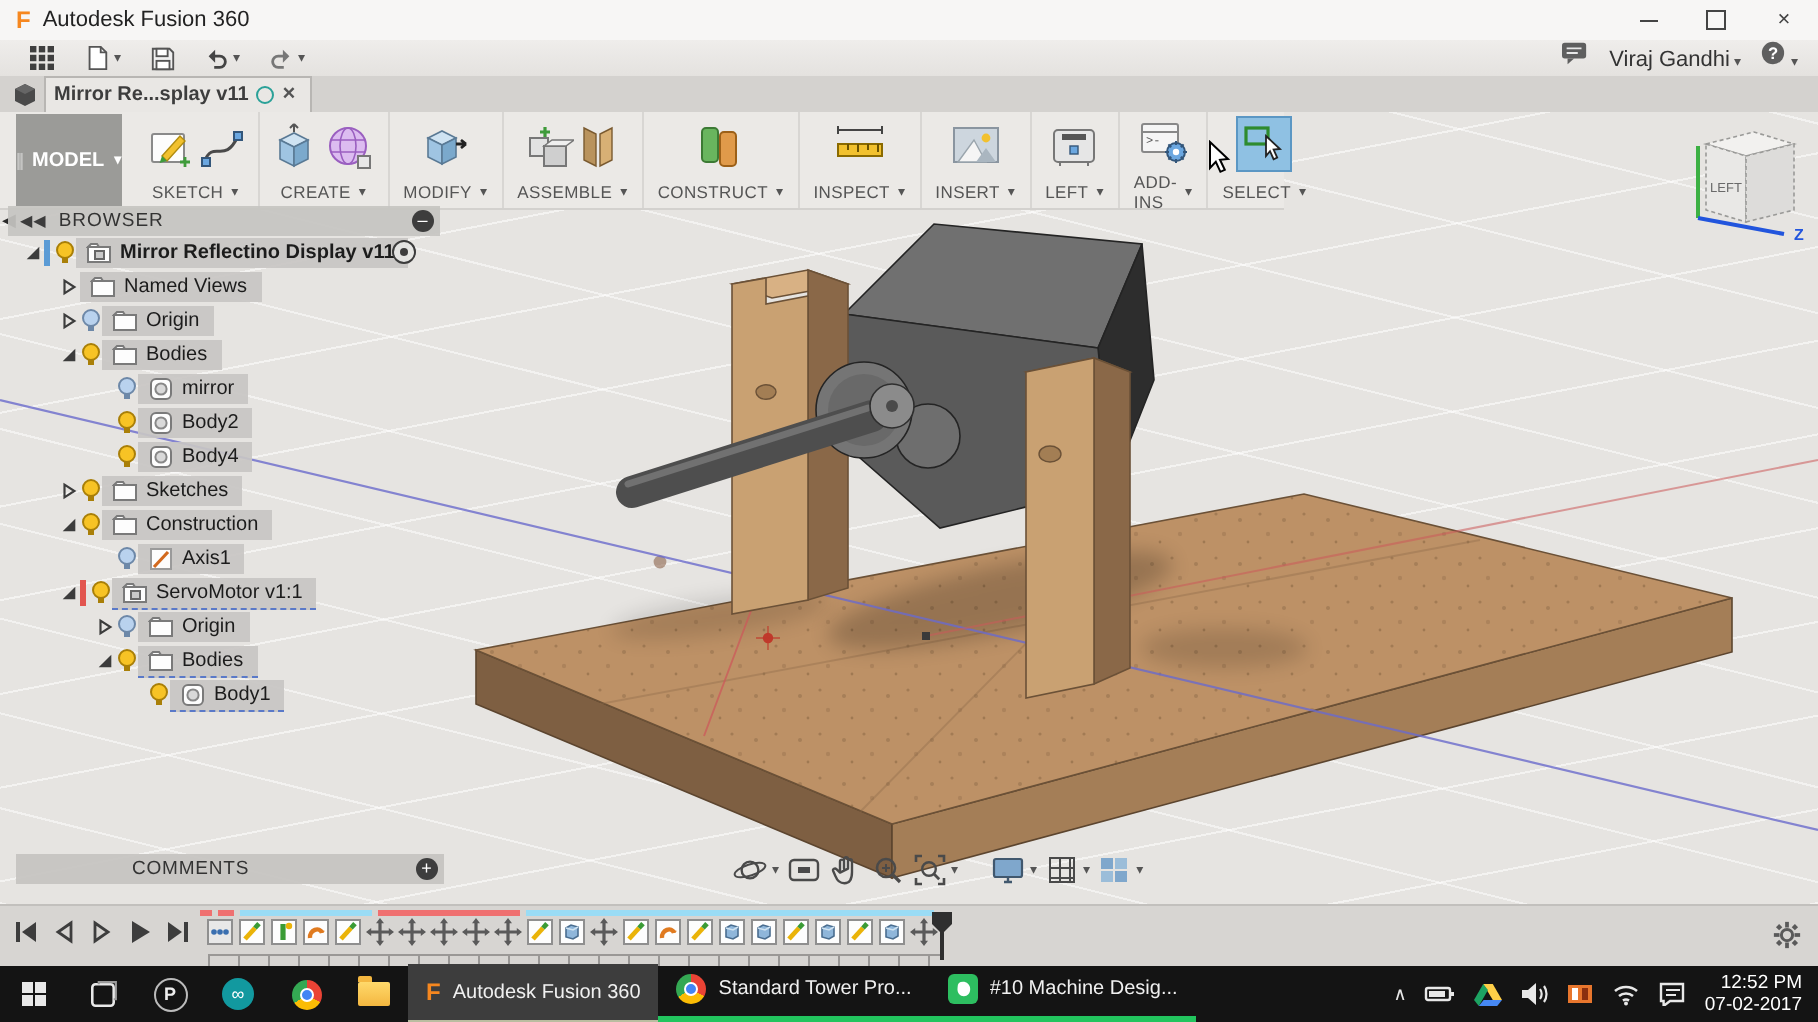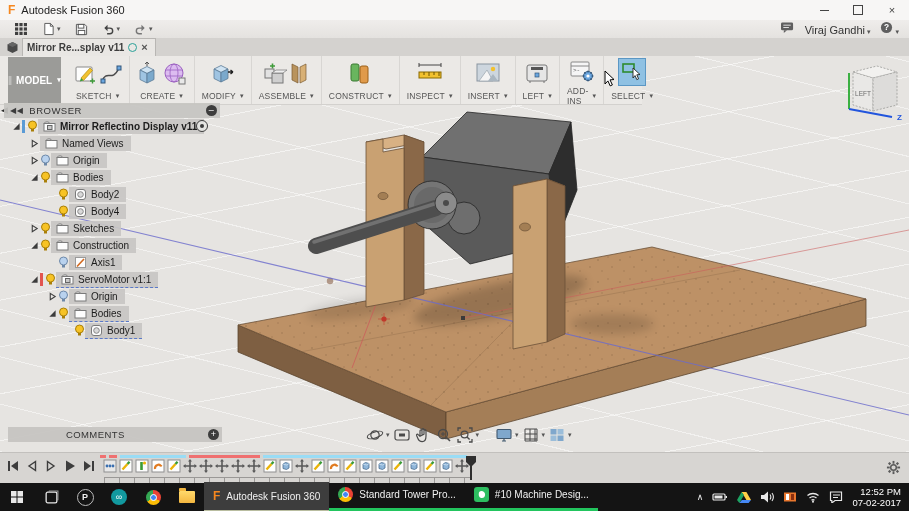--- a/index.html
+++ b/index.html
@@ -717,20 +717,31 @@
           <use href="#bulb-on"></use>
         </svg>
       <div class="chip">
           <svg class="ticon">
             <use href="#sym-folder"></use>
           </svg>
           <span class="lbl">Bodies</span>
         </div>
     </div>
 
+    <div class="brow" style="padding-left:54px">
+      <svg class="bulb">
+          <use href="#bulb-off"></use>
+        </svg>
+      <div class="chip">
+          <svg class="ticon">
+            <use href="#sym-cube"></use>
+          </svg>
+          <span class="lbl">mirror</span>
+        </div>
+    </div>
 
     <div class="brow" style="padding-left:54px">
       <svg class="bulb">
           <use href="#bulb-on"></use>
         </svg>
       <div class="chip">
           <svg class="ticon">
             <use href="#sym-cube"></use>
           </svg>
           <span class="lbl">Body2</span>

